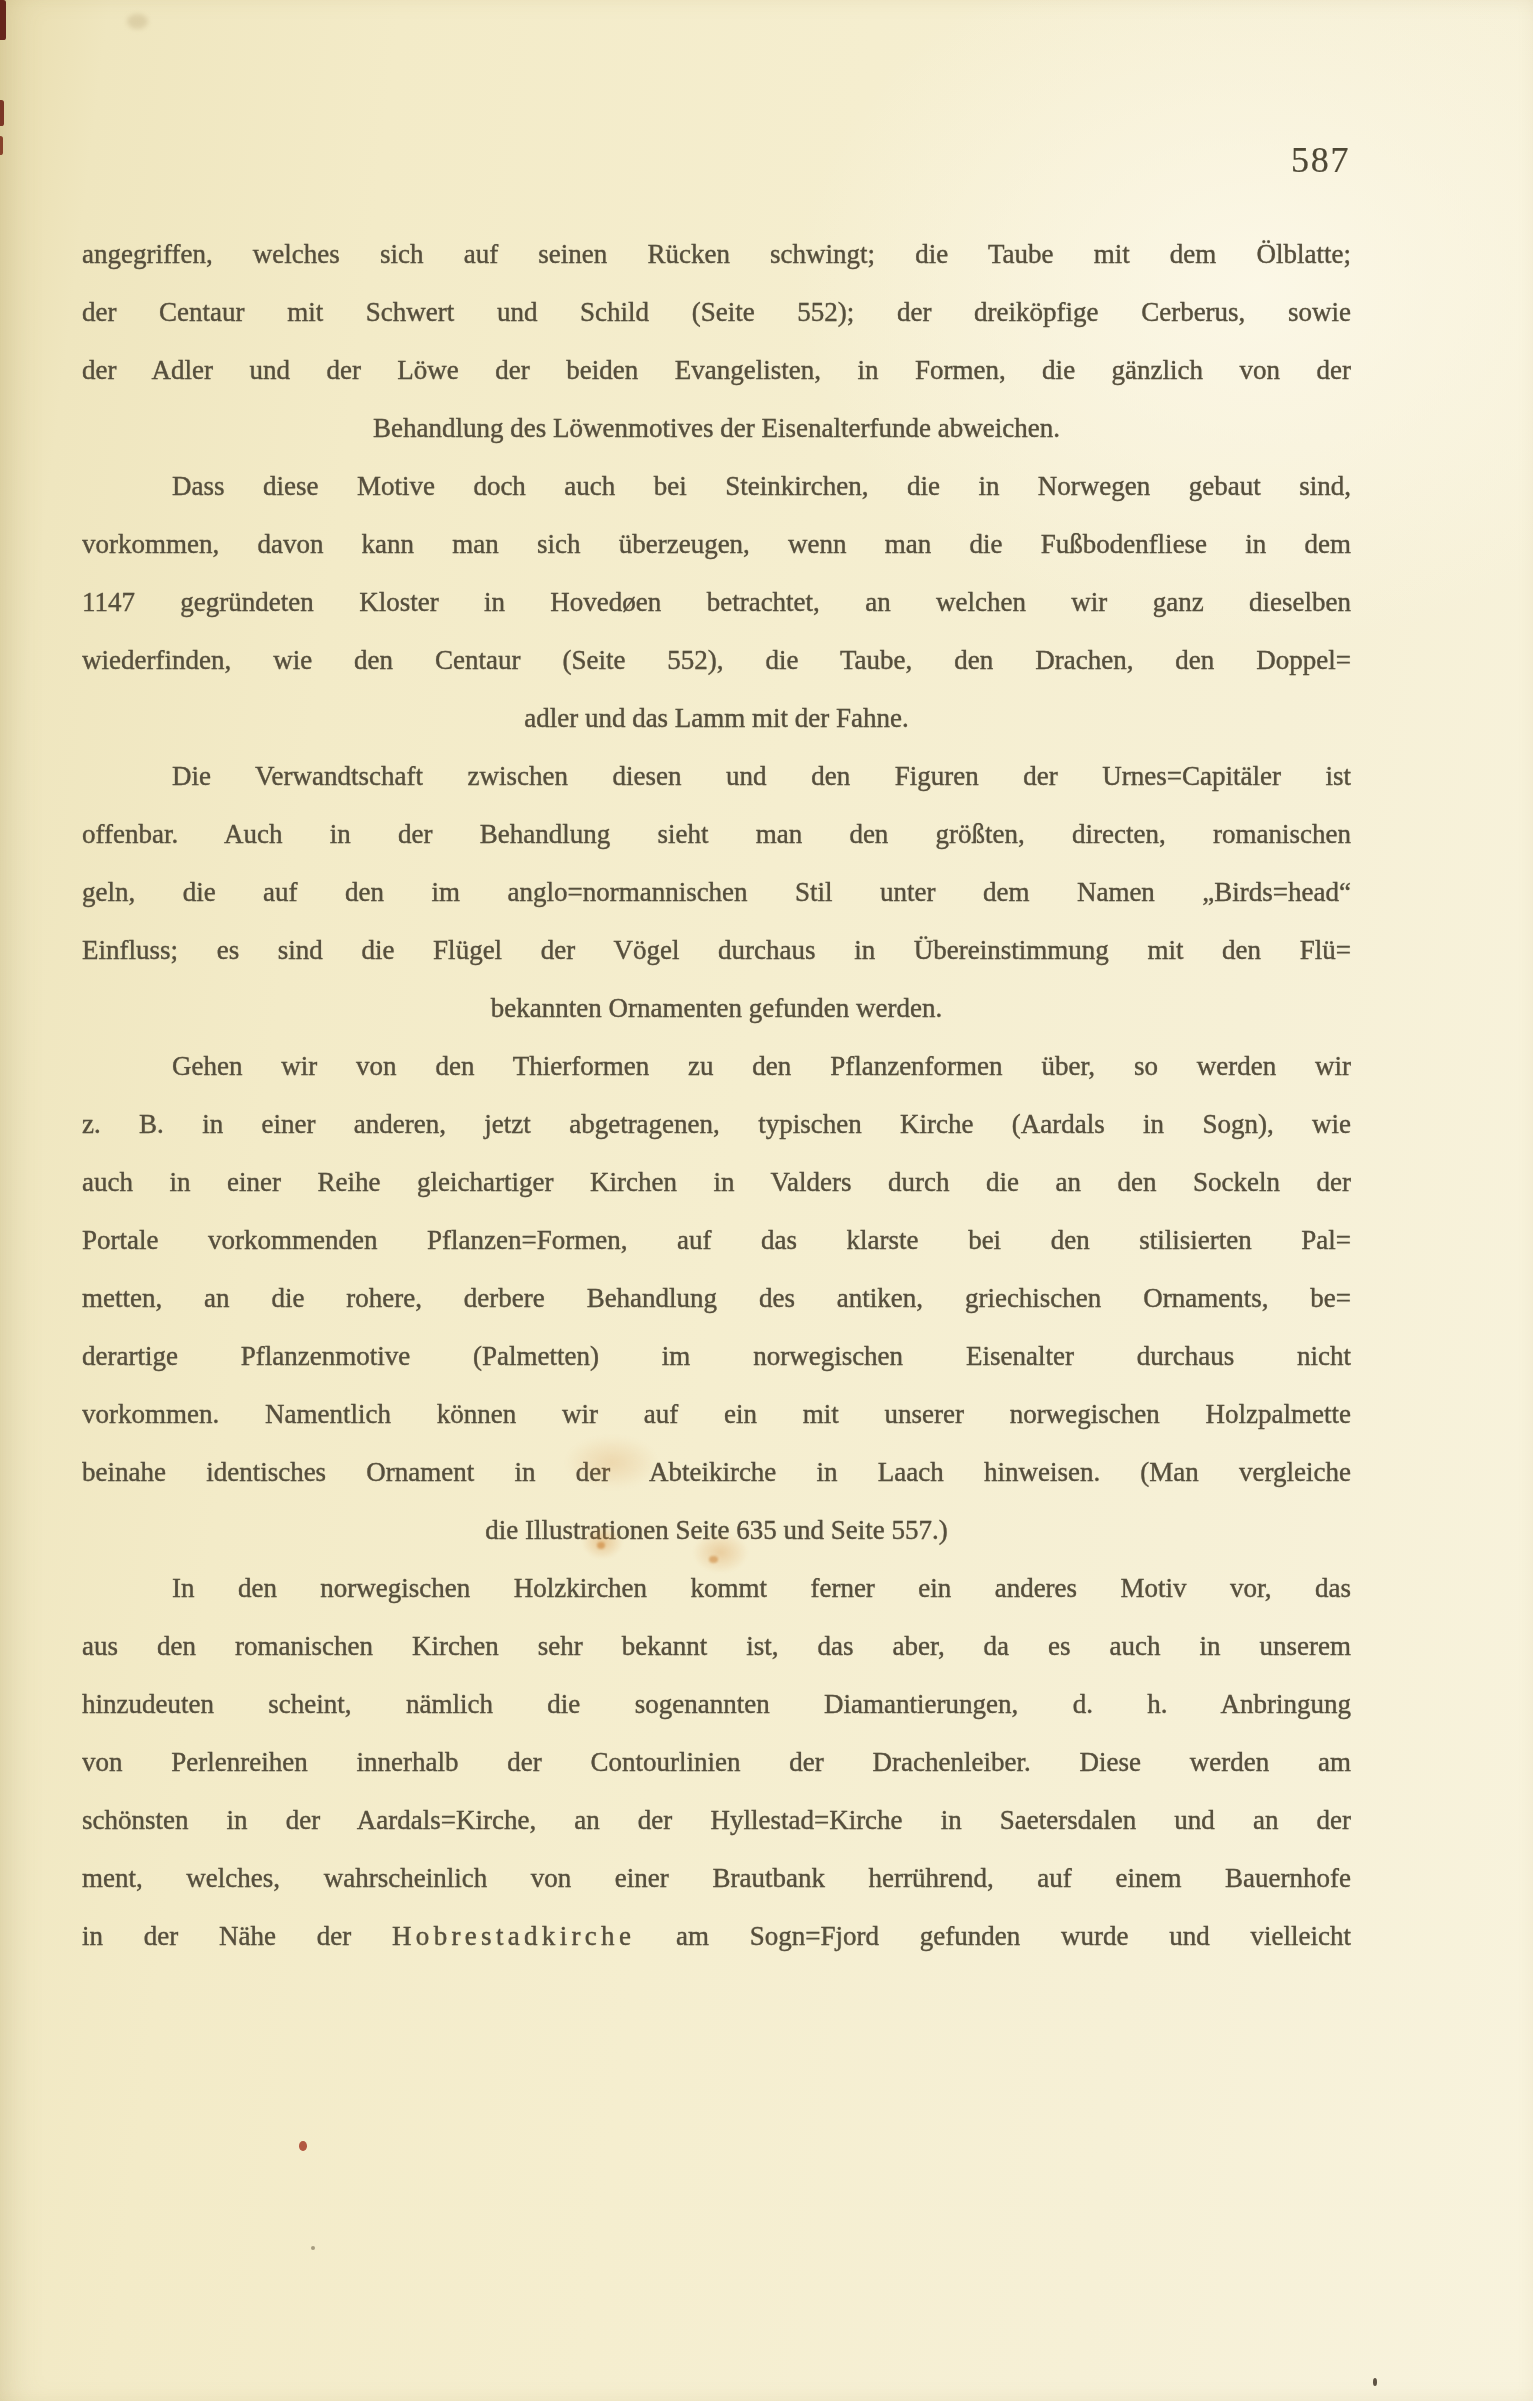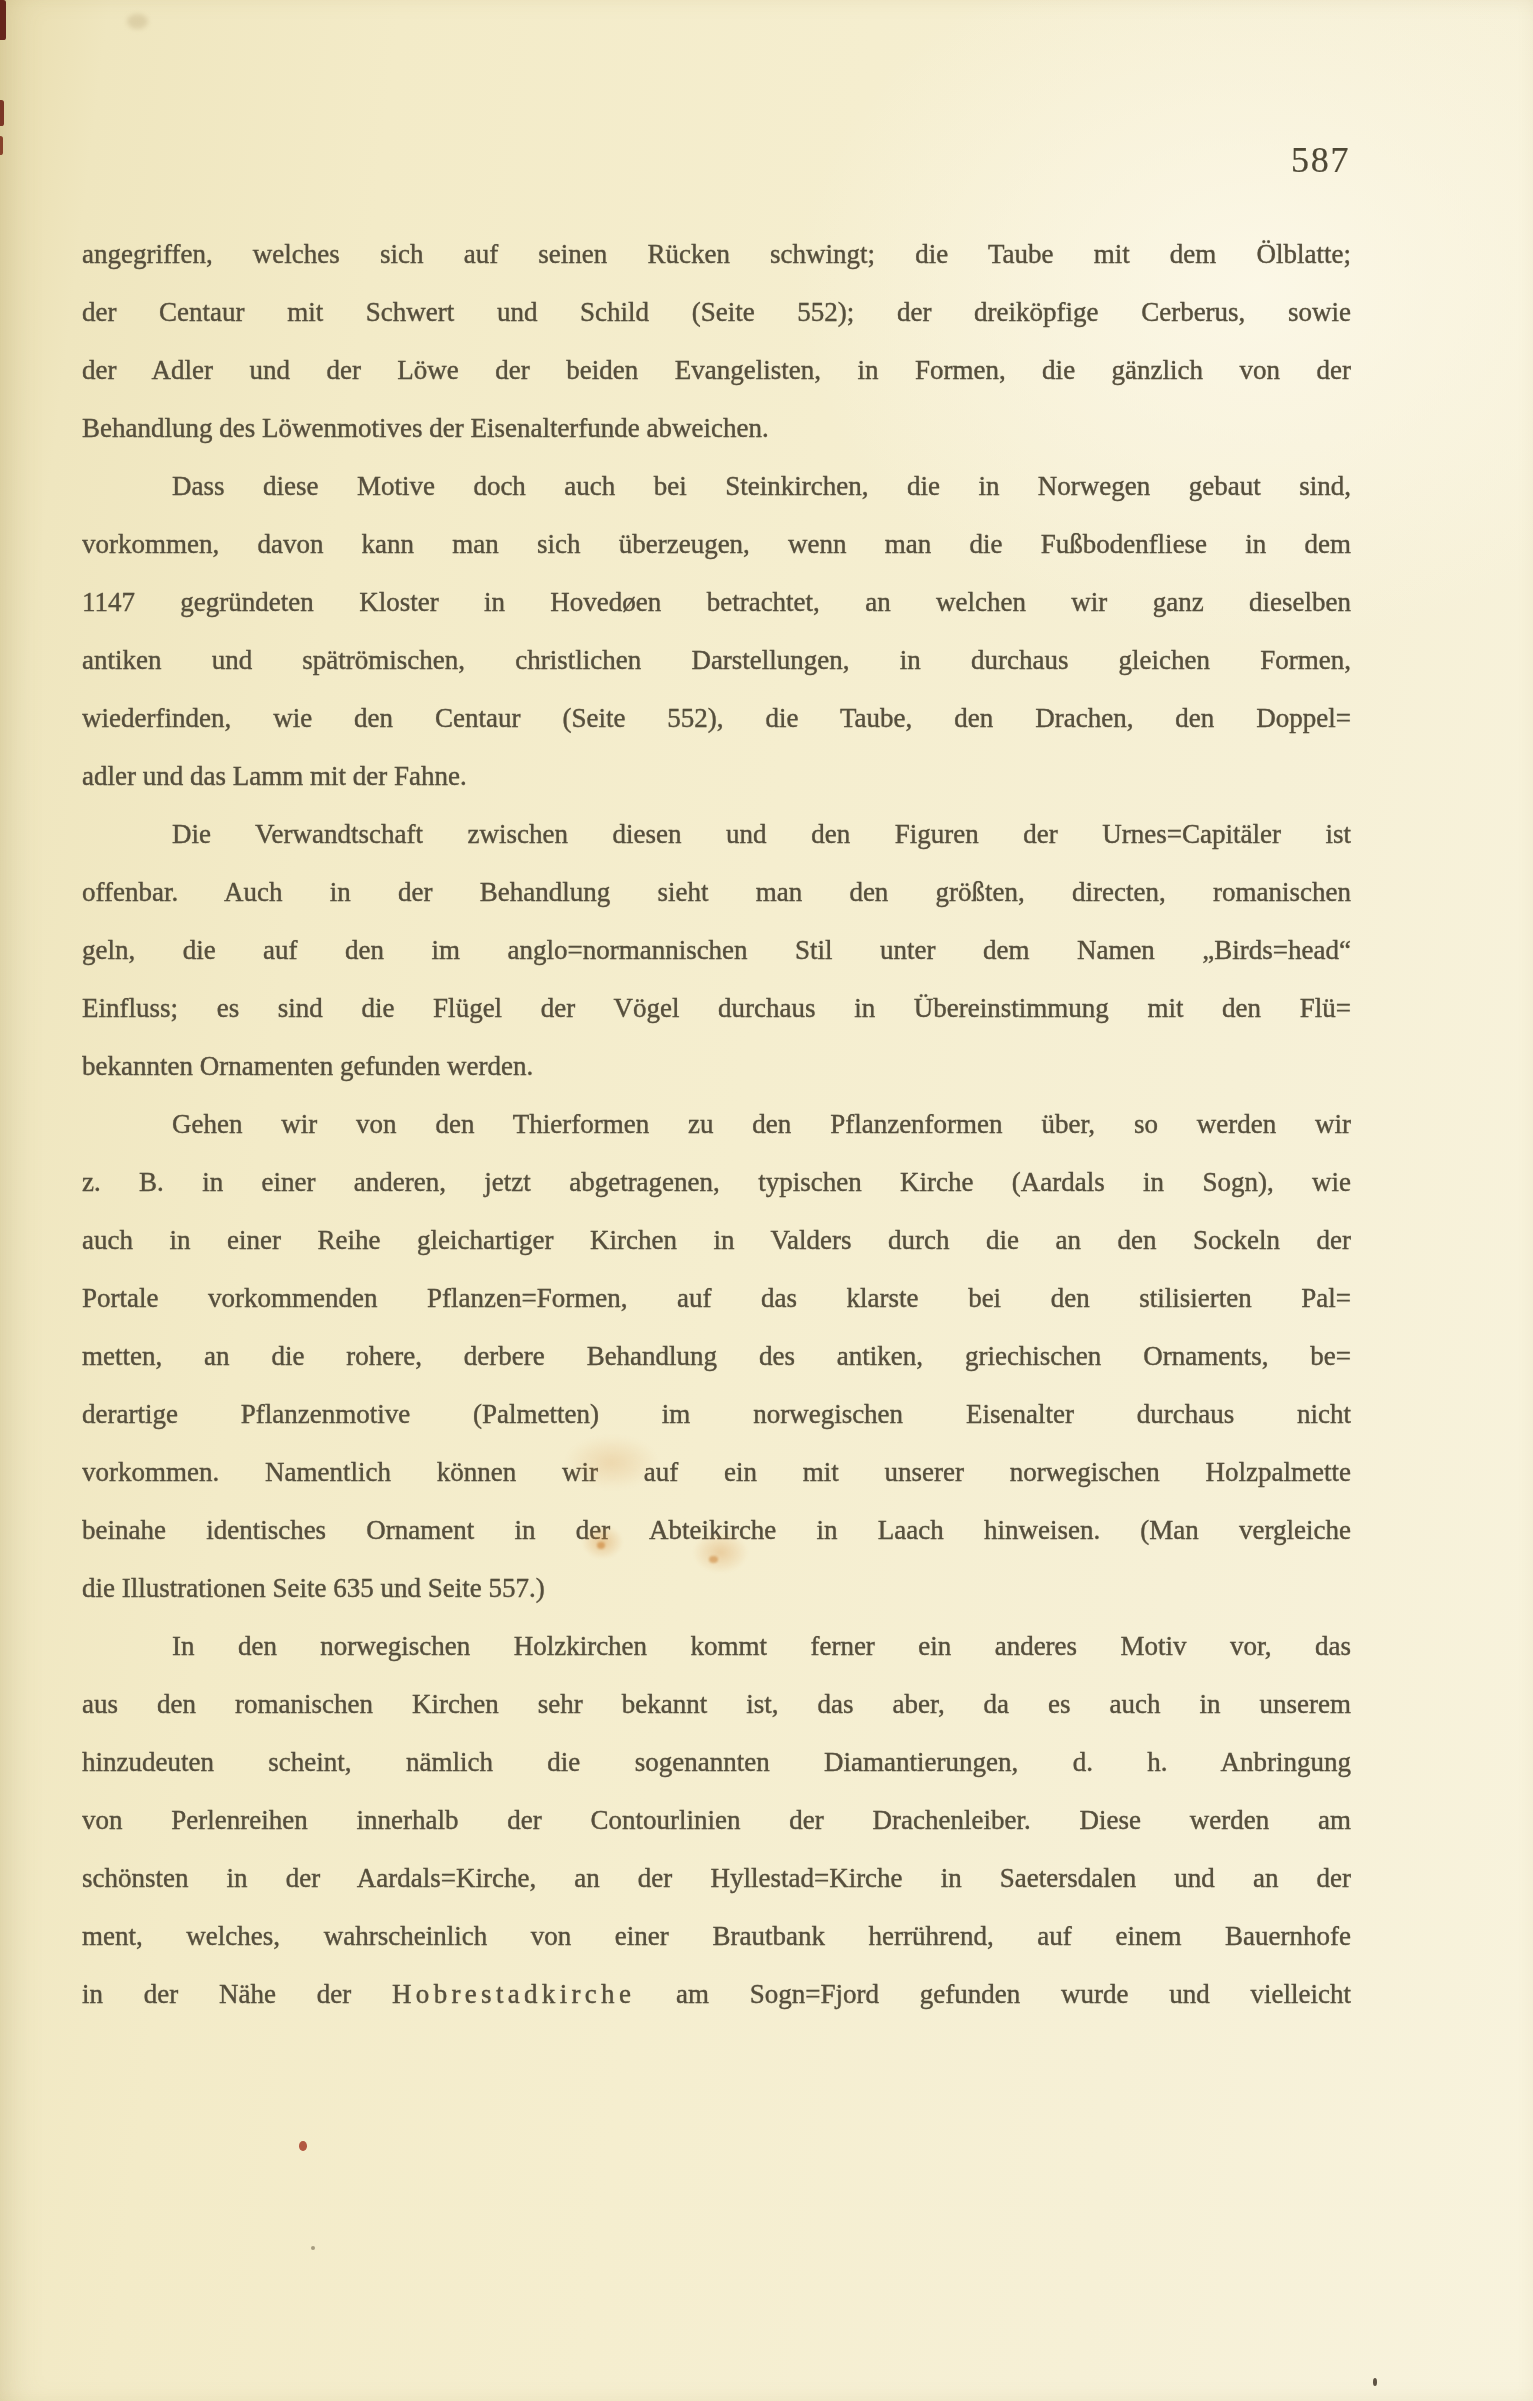--- a/index.html
+++ b/index.html
@@ -25,21 +25,21 @@
   .line {
     height:58px; line-height:58px;
     font-size:27px;
     overflow:hidden;
     white-space:normal;
     color:#564f3d;
     -webkit-text-stroke:0.3px #5a5341;
     text-shadow:0 0 0.9px rgba(86,79,61,.45);
   }
   .j  { text-align:justify; text-align-last:justify; }
-  .pe { text-align:left; }
+  .pe { text-align:center; }
   .ind { padding-left:90px; }
   .sperr { letter-spacing:.16em; }
   .mark { position:absolute; pointer-events:none; }
   .round { border-radius:50%; }
   .stainA { left:564px; top:1435px; width:95px; height:55px; background:radial-gradient(ellipse, #d28a3b 0%, rgba(210,138,59,0) 70%); opacity:.22; filter:blur(2.6px); }
   .stainB { left:582px; top:1525px; width:41px;  height:34px; background:radial-gradient(ellipse, #d0842f 0%, rgba(208,132,47,0) 72%); opacity:.36; filter:blur(1.7px); }
   .stainC { left:693px; top:1532px; width:55px;  height:41px; background:radial-gradient(ellipse, #d0842f 0%, rgba(208,132,47,0) 72%); opacity:.30; filter:blur(1.7px); }
   .speckB { left:597px; top:1542px; width:7.7px;  height:6.9px;  background:#c97c2e; opacity:.55; filter:blur(0.9px); }
   .speckC { left:709px; top:1556px; width:8.6px; height:6.9px;  background:#c97c2e; opacity:.50; filter:blur(0.9px); }
   .smudgeTop { left:127px; top:13.8px; width:20.7px; height:15.5px; background:#cdbd92; opacity:.55; filter:blur(2.6px); }
@@ -58,21 +58,20 @@
   <div class="pageno">587</div>
 
   <div class="textblock">
     <div class="line j">angegriffen, welches sich auf seinen Rücken schwingt; die Taube mit dem Ölblatte;</div>
     <div class="line j">der Centaur mit Schwert und Schild (Seite 552); der dreiköpfige Cerberus, sowie</div>
     <div class="line j">der Adler und der Löwe der beiden Evangelisten, in Formen, die gänzlich von der</div>
     <div class="line pe">Behandlung des Löwenmotives der Eisenalterfunde abweichen.</div>
     <div class="line j ind">Dass diese Motive doch auch bei Steinkirchen, die in Norwegen gebaut sind,</div>
     <div class="line j">vorkommen, davon kann man sich überzeugen, wenn man die Fußbodenfliese in dem</div>
     <div class="line j">1147 gegründeten Kloster in Hovedøen betrachtet, an welchen wir ganz dieselben</div>
-    <div class="line j">antiken und spätrömischen, christlichen Darstellungen, in durchaus gleichen Formen,</div>
     <div class="line j">wiederfinden, wie den Centaur (Seite 552), die Taube, den Drachen, den Doppel=</div>
     <div class="line pe">adler und das Lamm mit der Fahne.</div>
     <div class="line j ind">Die Verwandtschaft zwischen diesen und den Figuren der Urnes=Capitäler ist</div>
     <div class="line j">offenbar. Auch in der Behandlung sieht man den größten, directen, romanischen</div>
     <div class="line j">geln, die auf den im anglo=normannischen Stil unter dem Namen „Birds=head“</div>
     <div class="line j">Einfluss; es sind die Flügel der Vögel durchaus in Übereinstimmung mit den Flü=</div>
     <div class="line pe">bekannten Ornamenten gefunden werden.</div>
     <div class="line j ind">Gehen wir von den Thierformen zu den Pflanzenformen über, so werden wir</div>
     <div class="line j">z. B. in einer anderen, jetzt abgetragenen, typischen Kirche (Aardals in Sogn), wie</div>
     <div class="line j">auch in einer Reihe gleichartiger Kirchen in Valders durch die an den Sockeln der</div>

